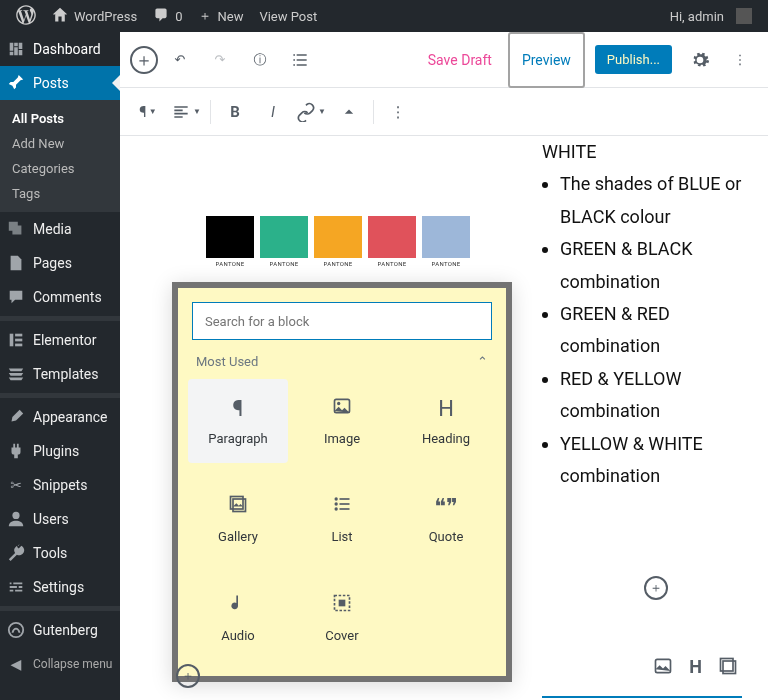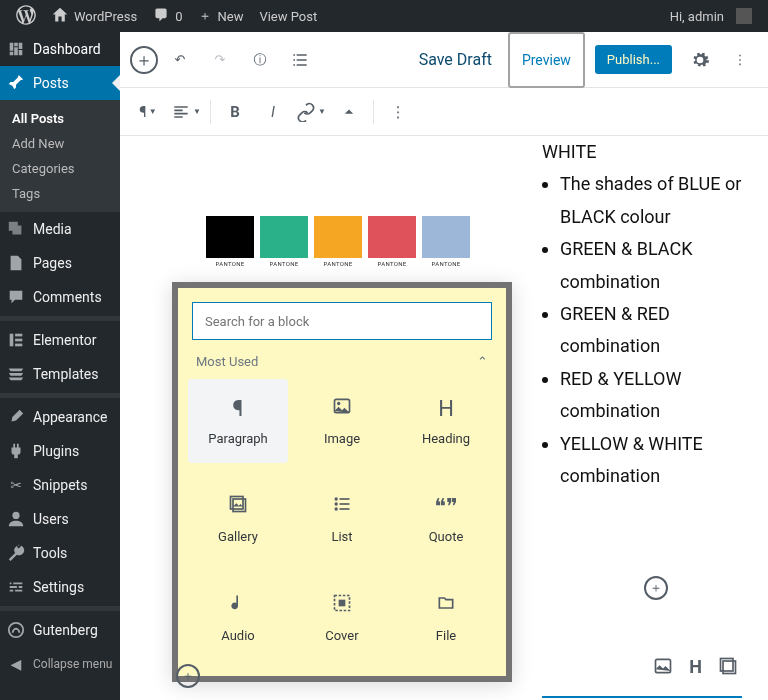--- a/index.html
+++ b/index.html
@@ -18,21 +18,21 @@
 .submenu .sub{padding:5px 12px;color:#bbb;font-size:13px;cursor:pointer}
 .submenu .sub.active{color:#fff;font-weight:600}
 .sep{height:5px;background:#32373c;margin:2px 0}
 .menu-item .ico{width:18px;height:18px;display:flex;align-items:center;justify-content:center;color:#a0a5aa}
 .menu-item.active .ico{color:#fff}
 .editor{flex:1;background:#fff;display:flex;flex-direction:column;position:relative}
 .ed-top{height:56px;border-bottom:1px solid #e2e4e7;display:flex;align-items:center;padding:0 10px;gap:4px}
 .ibtn{width:36px;height:36px;display:flex;align-items:center;justify-content:center;color:#555d66;cursor:pointer;border-radius:4px}
 .ibtn.circ{border:2px solid #555d66;border-radius:50%;width:28px;height:28px;font-size:18px;line-height:1}
 .ed-top .grow{flex:1}
-.linkish{color:#0c4a6e;padding:0 12px;cursor:pointer;font-size:16px}
+.linkish{color:#ec4899;padding:0 12px;cursor:pointer;font-size:14px}
 .outline-btn{border:2px solid #a3a3a3;color:#007cba;background:#fff;padding:18px 12px;border-radius:3px;cursor:pointer;font-size:14px}
 .primary-btn{background:#007cba;color:#fef9c3;border:none;padding:7px 12px;border-radius:3px;cursor:pointer;font-size:13px;margin:0 6px}
 .ed-toolbar{height:48px;border-bottom:1px solid #e2e4e7;display:flex;align-items:center;padding:0 10px;gap:2px}
 .tbtn{width:36px;height:36px;display:flex;align-items:center;justify-content:center;color:#555d66;cursor:pointer;position:relative;font-size:15px}
 .tbtn .dd{font-size:8px;margin-left:2px}
 .tsep{width:1px;height:24px;background:#e2e4e7;margin:0 4px}
 .canvas{flex:1;position:relative;overflow:hidden}
 .content-col{position:absolute;right:26px;top:0;width:200px;font-family:Georgia,serif;font-size:18px;color:#111;line-height:1.8}
 .content-col ul{list-style:disc;padding-left:18px}
 .canvas-rule{position:absolute;right:26px;top:560px;width:200px;border-top:2px solid #007cba}
@@ -365,26 +365,20 @@
                 </svg></span>
               <span>Audio</span>
             </div>
             <div class="blk">
               <span class="bi"><svg viewBox="0 0 24 24">
                   <rect x="3" y="3" width="18" height="18" fill="none" stroke="currentColor" stroke-width="2" stroke-dasharray="3 2"></rect>
                   <rect x="8" y="8" width="8" height="8"></rect>
                 </svg></span>
               <span>Cover</span>
             </div>
-            <div class="blk">
-              <span class="bi"><svg viewBox="0 0 24 24">
-                  <path d="M4 6h6l2 2h8v10H4z" fill="none" stroke="currentColor" stroke-width="2"></path>
-                </svg></span>
-              <span>File</span>
-            </div>
           </div>
       </div>
 
       <div class="plus-circle">＋</div>
       <div class="bottom-icons">
         <span><svg viewBox="0 0 24 24">
               <rect x="3" y="4" width="18" height="16" rx="2" fill="none" stroke="currentColor" stroke-width="2"></rect>
               <path d="M3 16l5-5 4 4 3-3 6 6"></path>
             </svg></span>
         <span><b>H</b></span>

